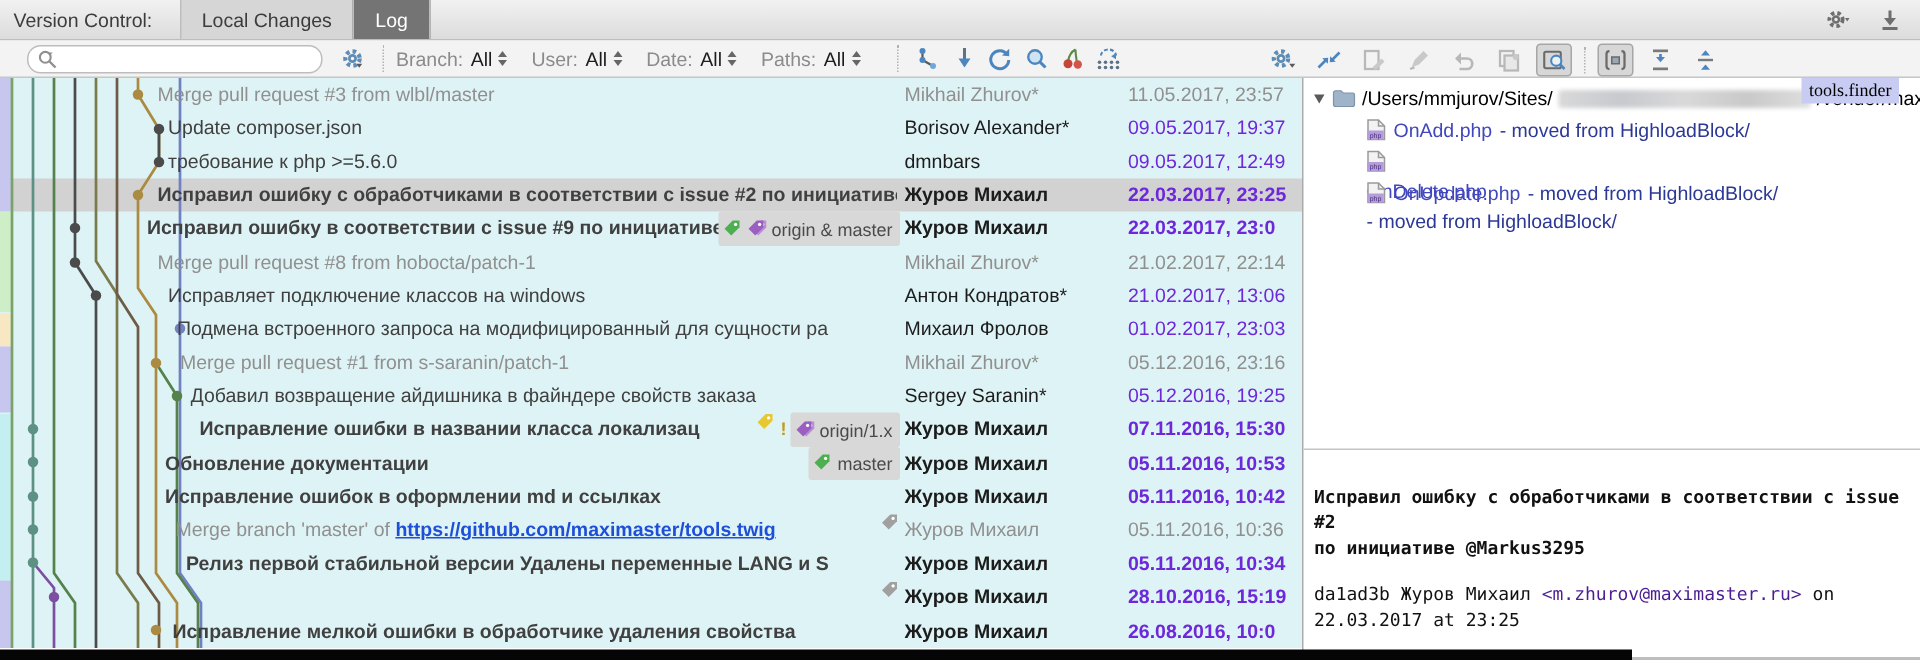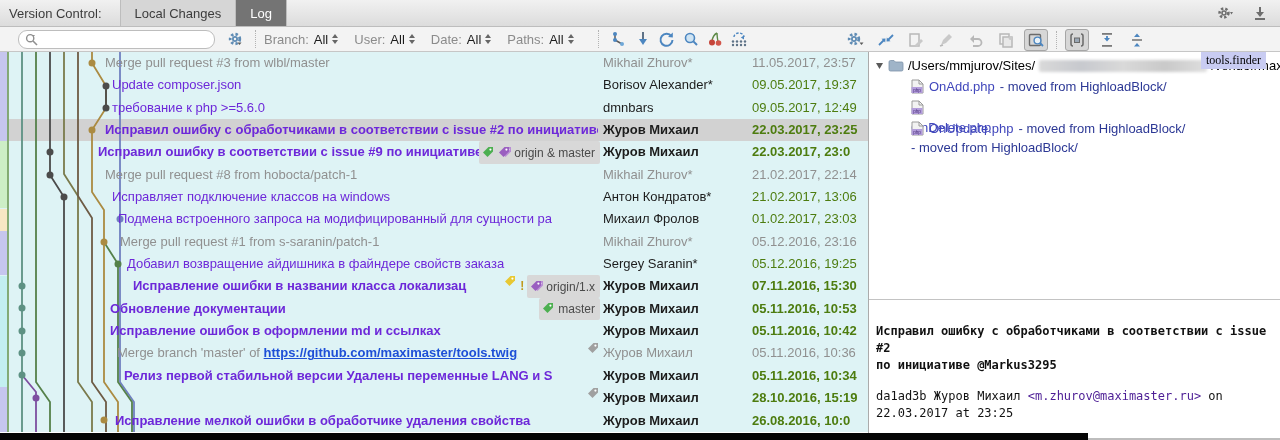--- a/index.html
+++ b/index.html
@@ -38,30 +38,30 @@
   .rpicon.pressed { background:#d7d7d7; border:1px solid #a6a6a6; }
 
   
   .list { position:absolute; left:0; top:52px; width:868px; height:380px; background:#def3f5; overflow:hidden; }
   .stripe { position:absolute; left:0; width:8px; z-index:2; }
   .sel-row { position:absolute; left:0; right:0; height:22.353px; background:#d2d2d2; z-index:1; }
   .graph-svg { position:absolute; left:0; top:0; z-index:3; }
   .rows { position:absolute; left:0; top:0; width:868px; z-index:4; }
   .row { position:relative; height:22.353px; line-height:22.353px; white-space:nowrap; }
   .msgwrap { position:absolute; top:0; right:270px; overflow:hidden; }
-  .msg { color:#6d28d9; }
+  .msg { color:#404040; }
   .msg.merge { color:#909090; }
   .msg.bold { font-weight:bold; }
   .mlink { color:#1d4fd7; text-decoration:underline; font-weight:bold; }
   .tagzone { position:absolute; right:268px; top:0; height:22.353px; display:flex; gap:3px; }
   .chip { background:#d8d8d8; border-radius:2px; padding:1px 5px 1px 3px; display:inline-flex; align-items:center; gap:3px;
           font-size:12px; color:#4a4a4a; line-height:14px; }
   .bang { color:#c19a1c; font-weight:bold; font-size:12px; }
   .author { position:absolute; left:603px; width:146px; overflow:hidden; color:#1c1c1c; }
-  .date { position:absolute; left:752px; width:114px; overflow:hidden; color:#4d7c0f; }
+  .date { position:absolute; left:752px; width:114px; overflow:hidden; color:#6d28d9; }
   .gray { color:#909090 !important; }
   .b { font-weight:bold; }
 
   
   .rpanel { position:absolute; left:868px; top:52px; width:412px; height:388px; background:#fff;
             border-left:1px solid #ababab; overflow:hidden; }
   .ftree { position:absolute; left:0; top:0; width:448px; height:246px; overflow:hidden; white-space:nowrap; }
   .path-row { position:absolute; left:6px; top:6px; display:flex; align-items:center; gap:4px; white-space:nowrap; }
   .redacted { display:inline-block; width:168px; height:12px; border-radius:2px;
               background:linear-gradient(90deg,#d9d9d9,#c7c9ce,#d9d9d9,#c9c9c9,#dedede); filter:blur(1.5px); }

